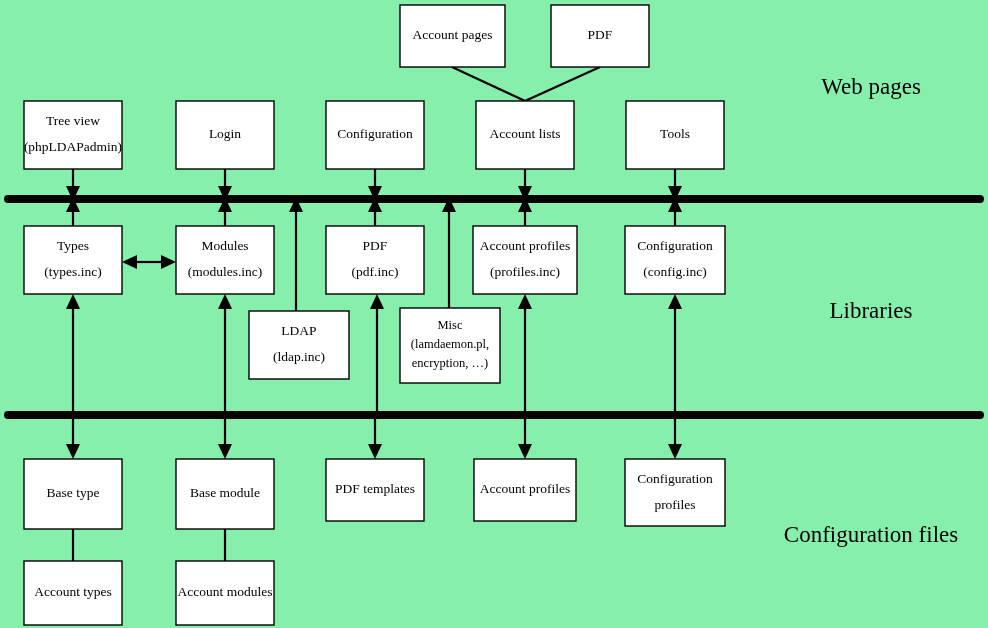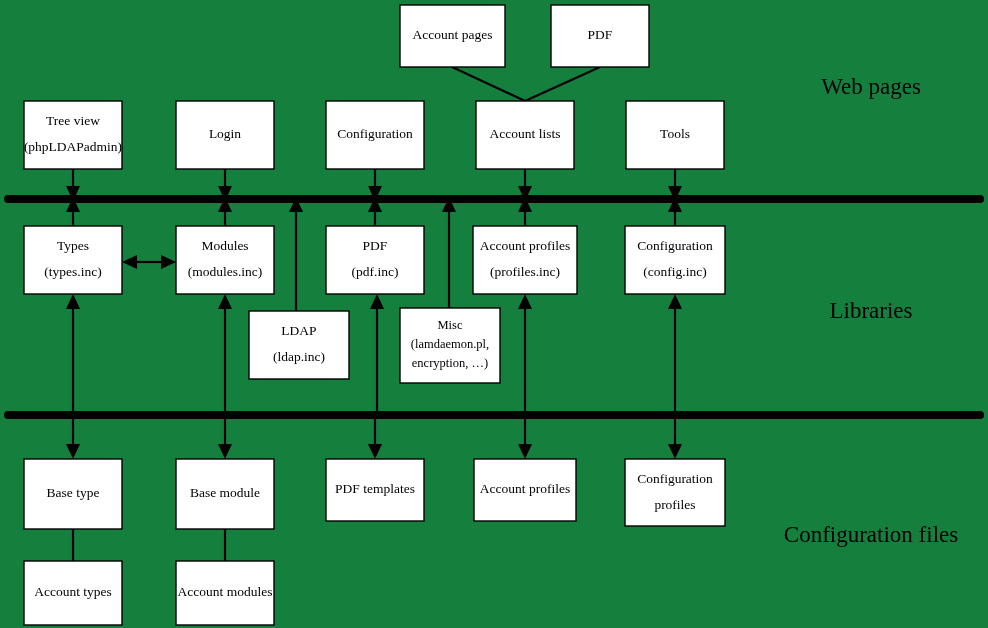--- a/index.html
+++ b/index.html
@@ -4,21 +4,21 @@
 <style>
   html, body {
     margin: 0;
     padding: 0;
     background: #ffffff;
   }
   #diagram-root {
     position: relative;
     width: 988px;
     height: 628px;
-    background: #15803d;
+    background: #86efac;
     font-family: "Liberation Serif", "DejaVu Serif", serif;
     overflow: hidden;
   }
   svg#diagram-svg {
     position: absolute;
     left: 0;
     top: 0;
     width: 988px;
     height: 628px;
     display: block;

